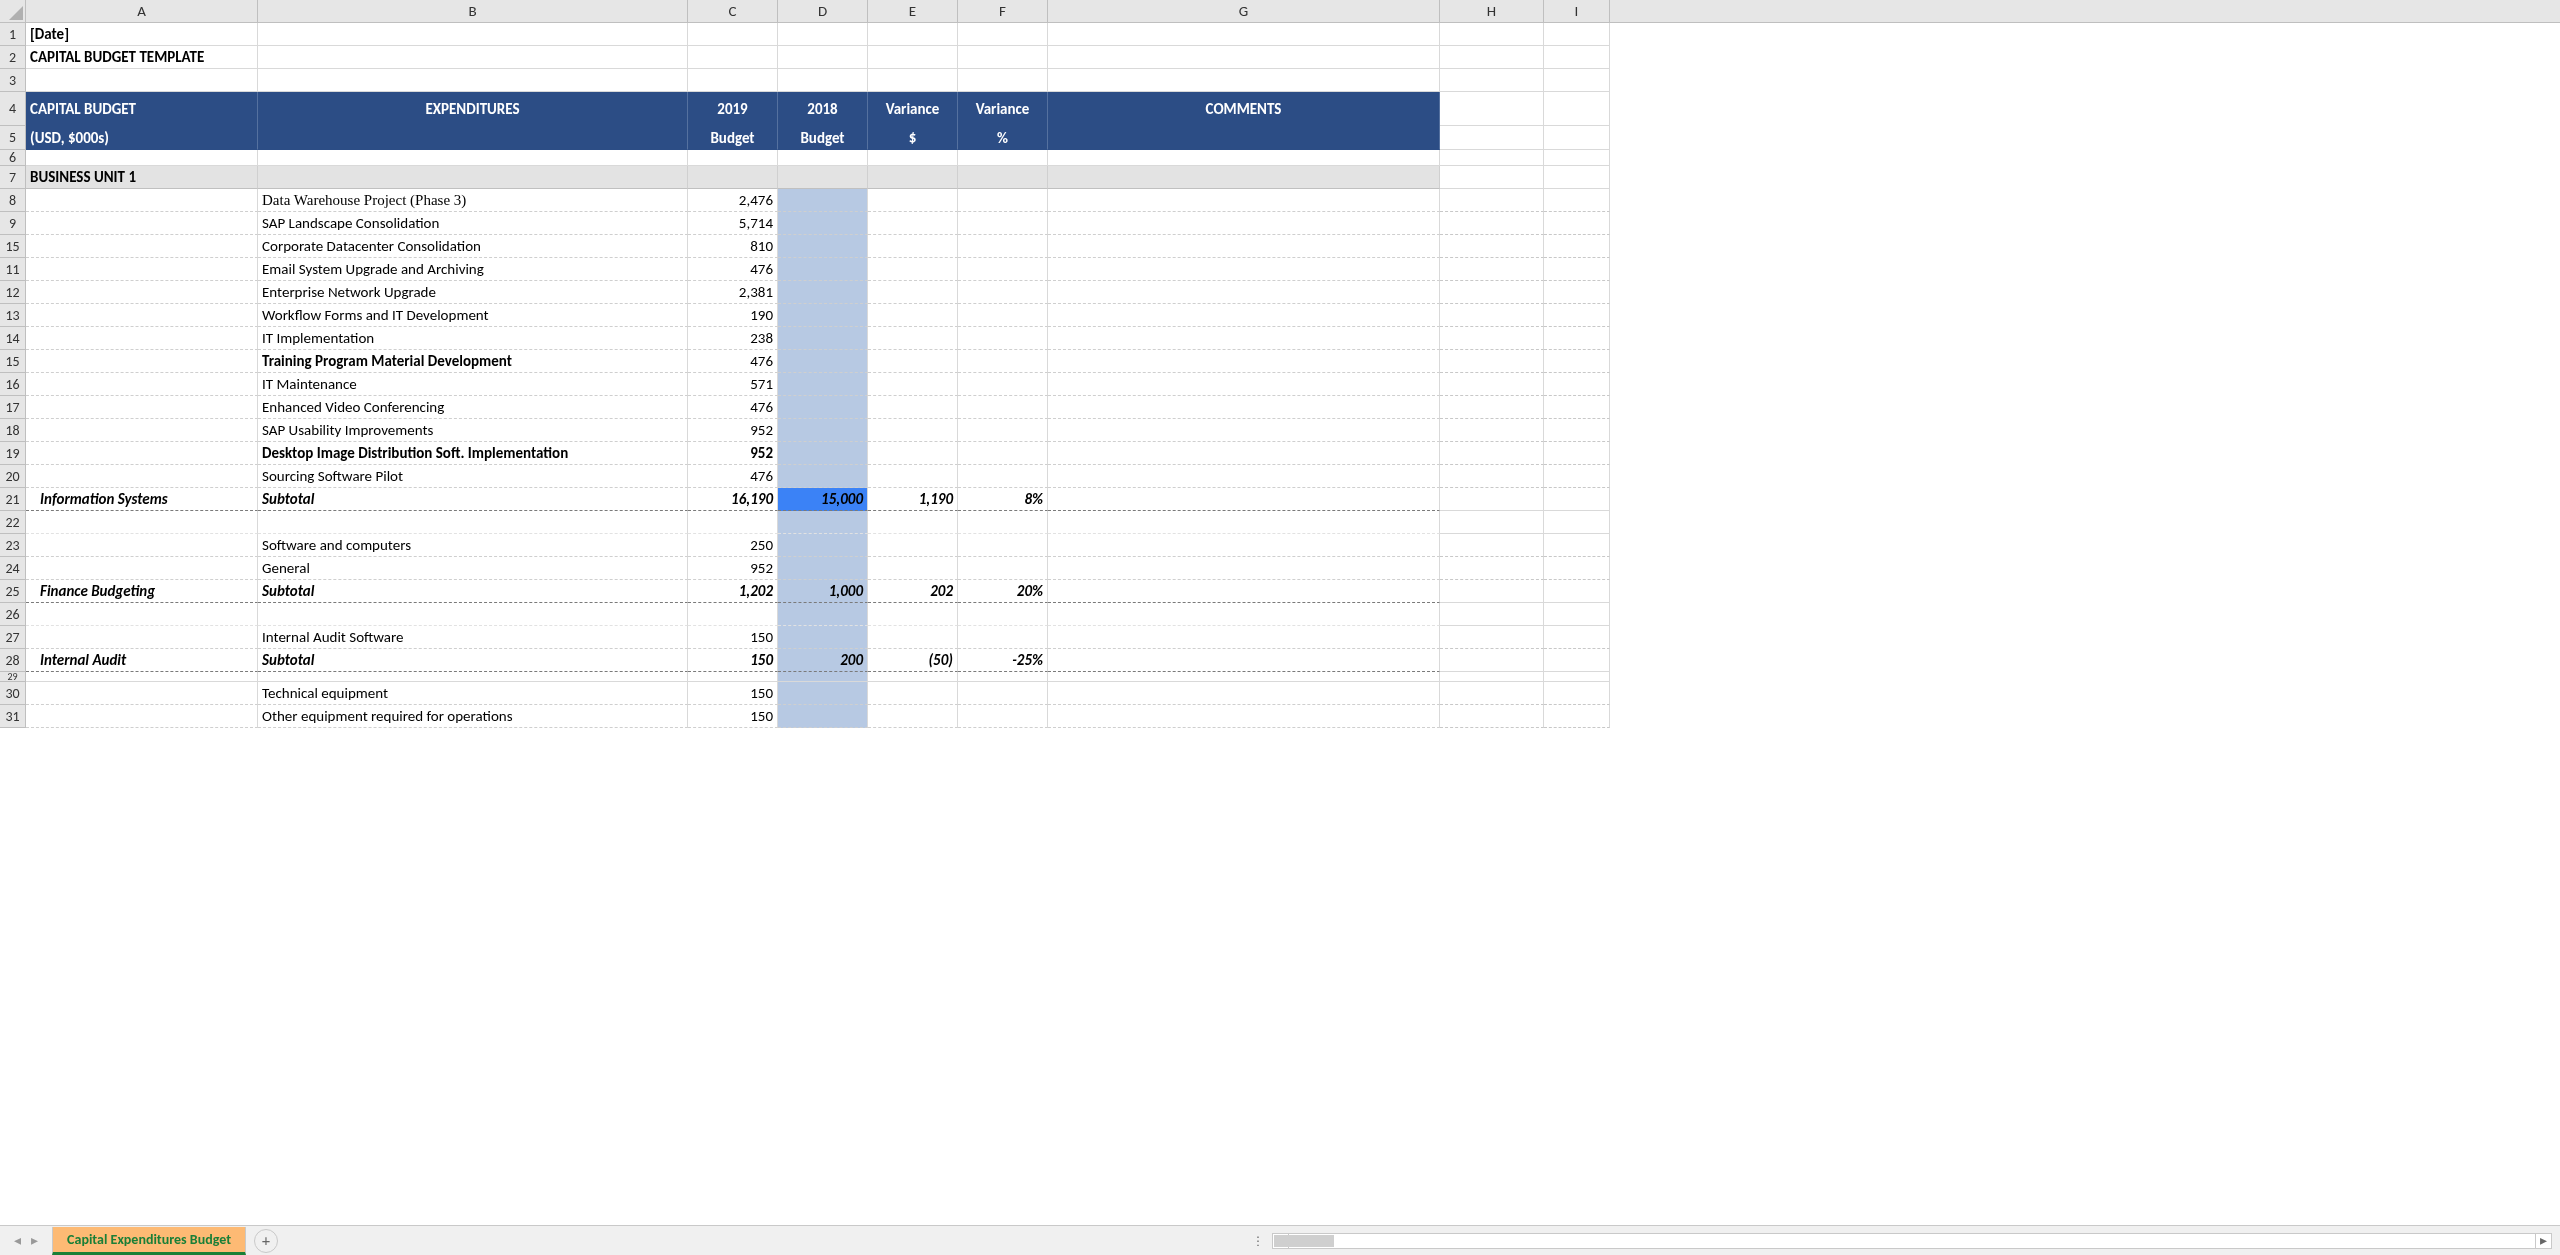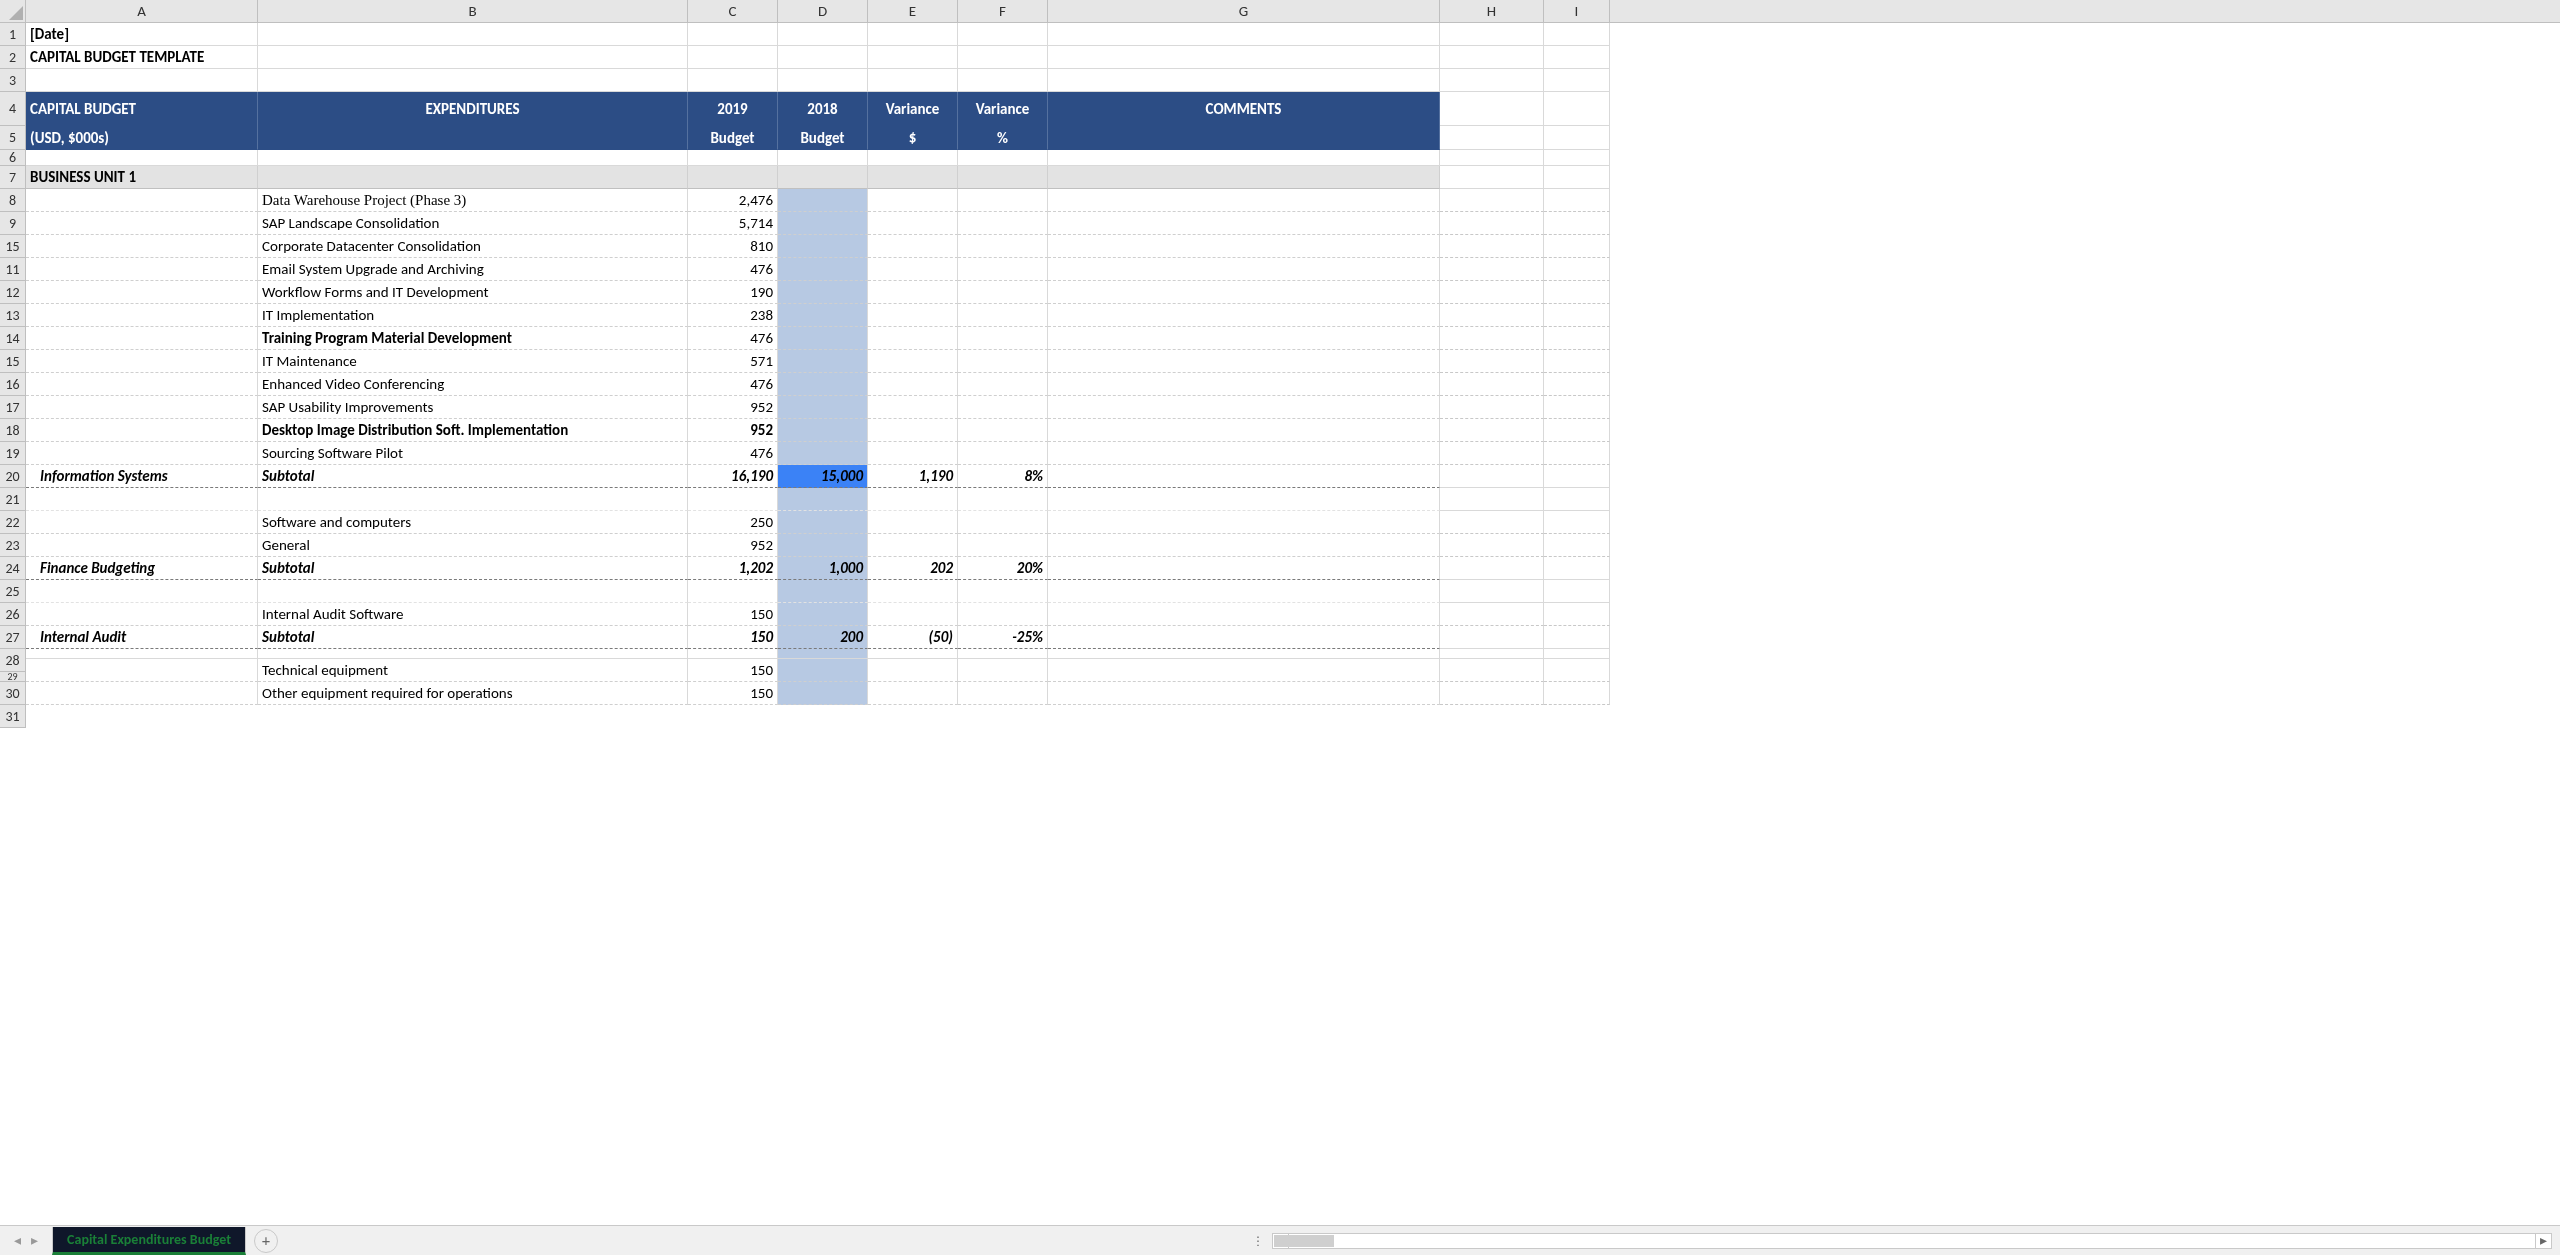--- a/index.html
+++ b/index.html
@@ -68,21 +68,21 @@
 
   
   .tabbar {
     position: absolute; bottom:0; left:0; right:0; height:30px;
     background:#f0f0f0; border-top:1px solid #c9c9c9;
     display:flex; align-items:center; font-size:14px;
   }
   .tabnav { display:flex; gap:2px; padding:0 10px; color:#999;}
   .tabnav span{ cursor:default; padding:2px 4px;}
   .tab {
-    padding: 4px 14px; background:#0f172a; color:#1a7f37;
+    padding: 4px 14px; background:#fdba74; color:#1a7f37;
     font-weight:700; border-right:1px solid #c9c9c9; border-left:1px solid #c9c9c9;
     border-bottom:3px solid #1a7f37; margin-bottom:-1px;
   }
   .addtab {
     width:24px;height:24px;display:flex;align-items:center;justify-content:center;
     color:#666;margin-left:8px;border:1px solid #c9c9c9;border-radius:50%;font-size:16px;
   }
   .scrollctrl{
     margin-left:auto;display:flex;align-items:center;gap:6px;padding-right:8px;color:#666;
   }
@@ -268,20 +268,31 @@
         <div class="c right" style="width: 90px; height: 23px; border-bottom: 1px dashed rgb(207, 207, 207); border-right: 1px solid rgb(217, 217, 217);">476</div>
         <div class="c " style="width: 90px; height: 23px; border-bottom: 1px dashed rgb(207, 207, 207); border-right: 1px solid rgb(217, 217, 217); background: rgb(183, 201, 227);"></div>
         <div class="c " style="width: 90px; height: 23px; border-bottom: 1px dashed rgb(207, 207, 207); border-right: 1px solid rgb(217, 217, 217);"></div>
         <div class="c " style="width: 90px; height: 23px; border-bottom: 1px dashed rgb(207, 207, 207); border-right: 1px solid rgb(217, 217, 217);"></div>
         <div class="c " style="width: 392px; height: 23px; border-bottom: 1px dashed rgb(207, 207, 207); border-right: 1px solid rgb(217, 217, 217);"></div>
         <div class="c " style="width: 104px; height: 23px;"></div>
         <div class="c " style="width: 66px; height: 23px;"></div>
       </div>
       <div class="r dataRow" style="height: 23px;">
         <div class="c " style="width: 232px; height: 23px; border-bottom: 1px dashed rgb(207, 207, 207); border-right: 1px solid rgb(217, 217, 217);"></div>
+        <div class="c " style="width: 430px; height: 23px; border-bottom: 1px dashed rgb(207, 207, 207); border-right: 1px solid rgb(217, 217, 217);">Enterprise Network Upgrade</div>
+        <div class="c right" style="width: 90px; height: 23px; border-bottom: 1px dashed rgb(207, 207, 207); border-right: 1px solid rgb(217, 217, 217);">2,381</div>
+        <div class="c " style="width: 90px; height: 23px; border-bottom: 1px dashed rgb(207, 207, 207); border-right: 1px solid rgb(217, 217, 217); background: rgb(183, 201, 227);"></div>
+        <div class="c " style="width: 90px; height: 23px; border-bottom: 1px dashed rgb(207, 207, 207); border-right: 1px solid rgb(217, 217, 217);"></div>
+        <div class="c " style="width: 90px; height: 23px; border-bottom: 1px dashed rgb(207, 207, 207); border-right: 1px solid rgb(217, 217, 217);"></div>
+        <div class="c " style="width: 392px; height: 23px; border-bottom: 1px dashed rgb(207, 207, 207); border-right: 1px solid rgb(217, 217, 217);"></div>
+        <div class="c " style="width: 104px; height: 23px;"></div>
+        <div class="c " style="width: 66px; height: 23px;"></div>
+      </div>
+      <div class="r dataRow" style="height: 23px;">
+        <div class="c " style="width: 232px; height: 23px; border-bottom: 1px dashed rgb(207, 207, 207); border-right: 1px solid rgb(217, 217, 217);"></div>
         <div class="c " style="width: 430px; height: 23px; border-bottom: 1px dashed rgb(207, 207, 207); border-right: 1px solid rgb(217, 217, 217);">Workflow Forms and IT Development</div>
         <div class="c right" style="width: 90px; height: 23px; border-bottom: 1px dashed rgb(207, 207, 207); border-right: 1px solid rgb(217, 217, 217);">190</div>
         <div class="c " style="width: 90px; height: 23px; border-bottom: 1px dashed rgb(207, 207, 207); border-right: 1px solid rgb(217, 217, 217); background: rgb(183, 201, 227);"></div>
         <div class="c " style="width: 90px; height: 23px; border-bottom: 1px dashed rgb(207, 207, 207); border-right: 1px solid rgb(217, 217, 217);"></div>
         <div class="c " style="width: 90px; height: 23px; border-bottom: 1px dashed rgb(207, 207, 207); border-right: 1px solid rgb(217, 217, 217);"></div>
         <div class="c " style="width: 392px; height: 23px; border-bottom: 1px dashed rgb(207, 207, 207); border-right: 1px solid rgb(217, 217, 217);"></div>
         <div class="c " style="width: 104px; height: 23px;"></div>
         <div class="c " style="width: 66px; height: 23px;"></div>
       </div>
       <div class="r dataRow" style="height: 23px;">

